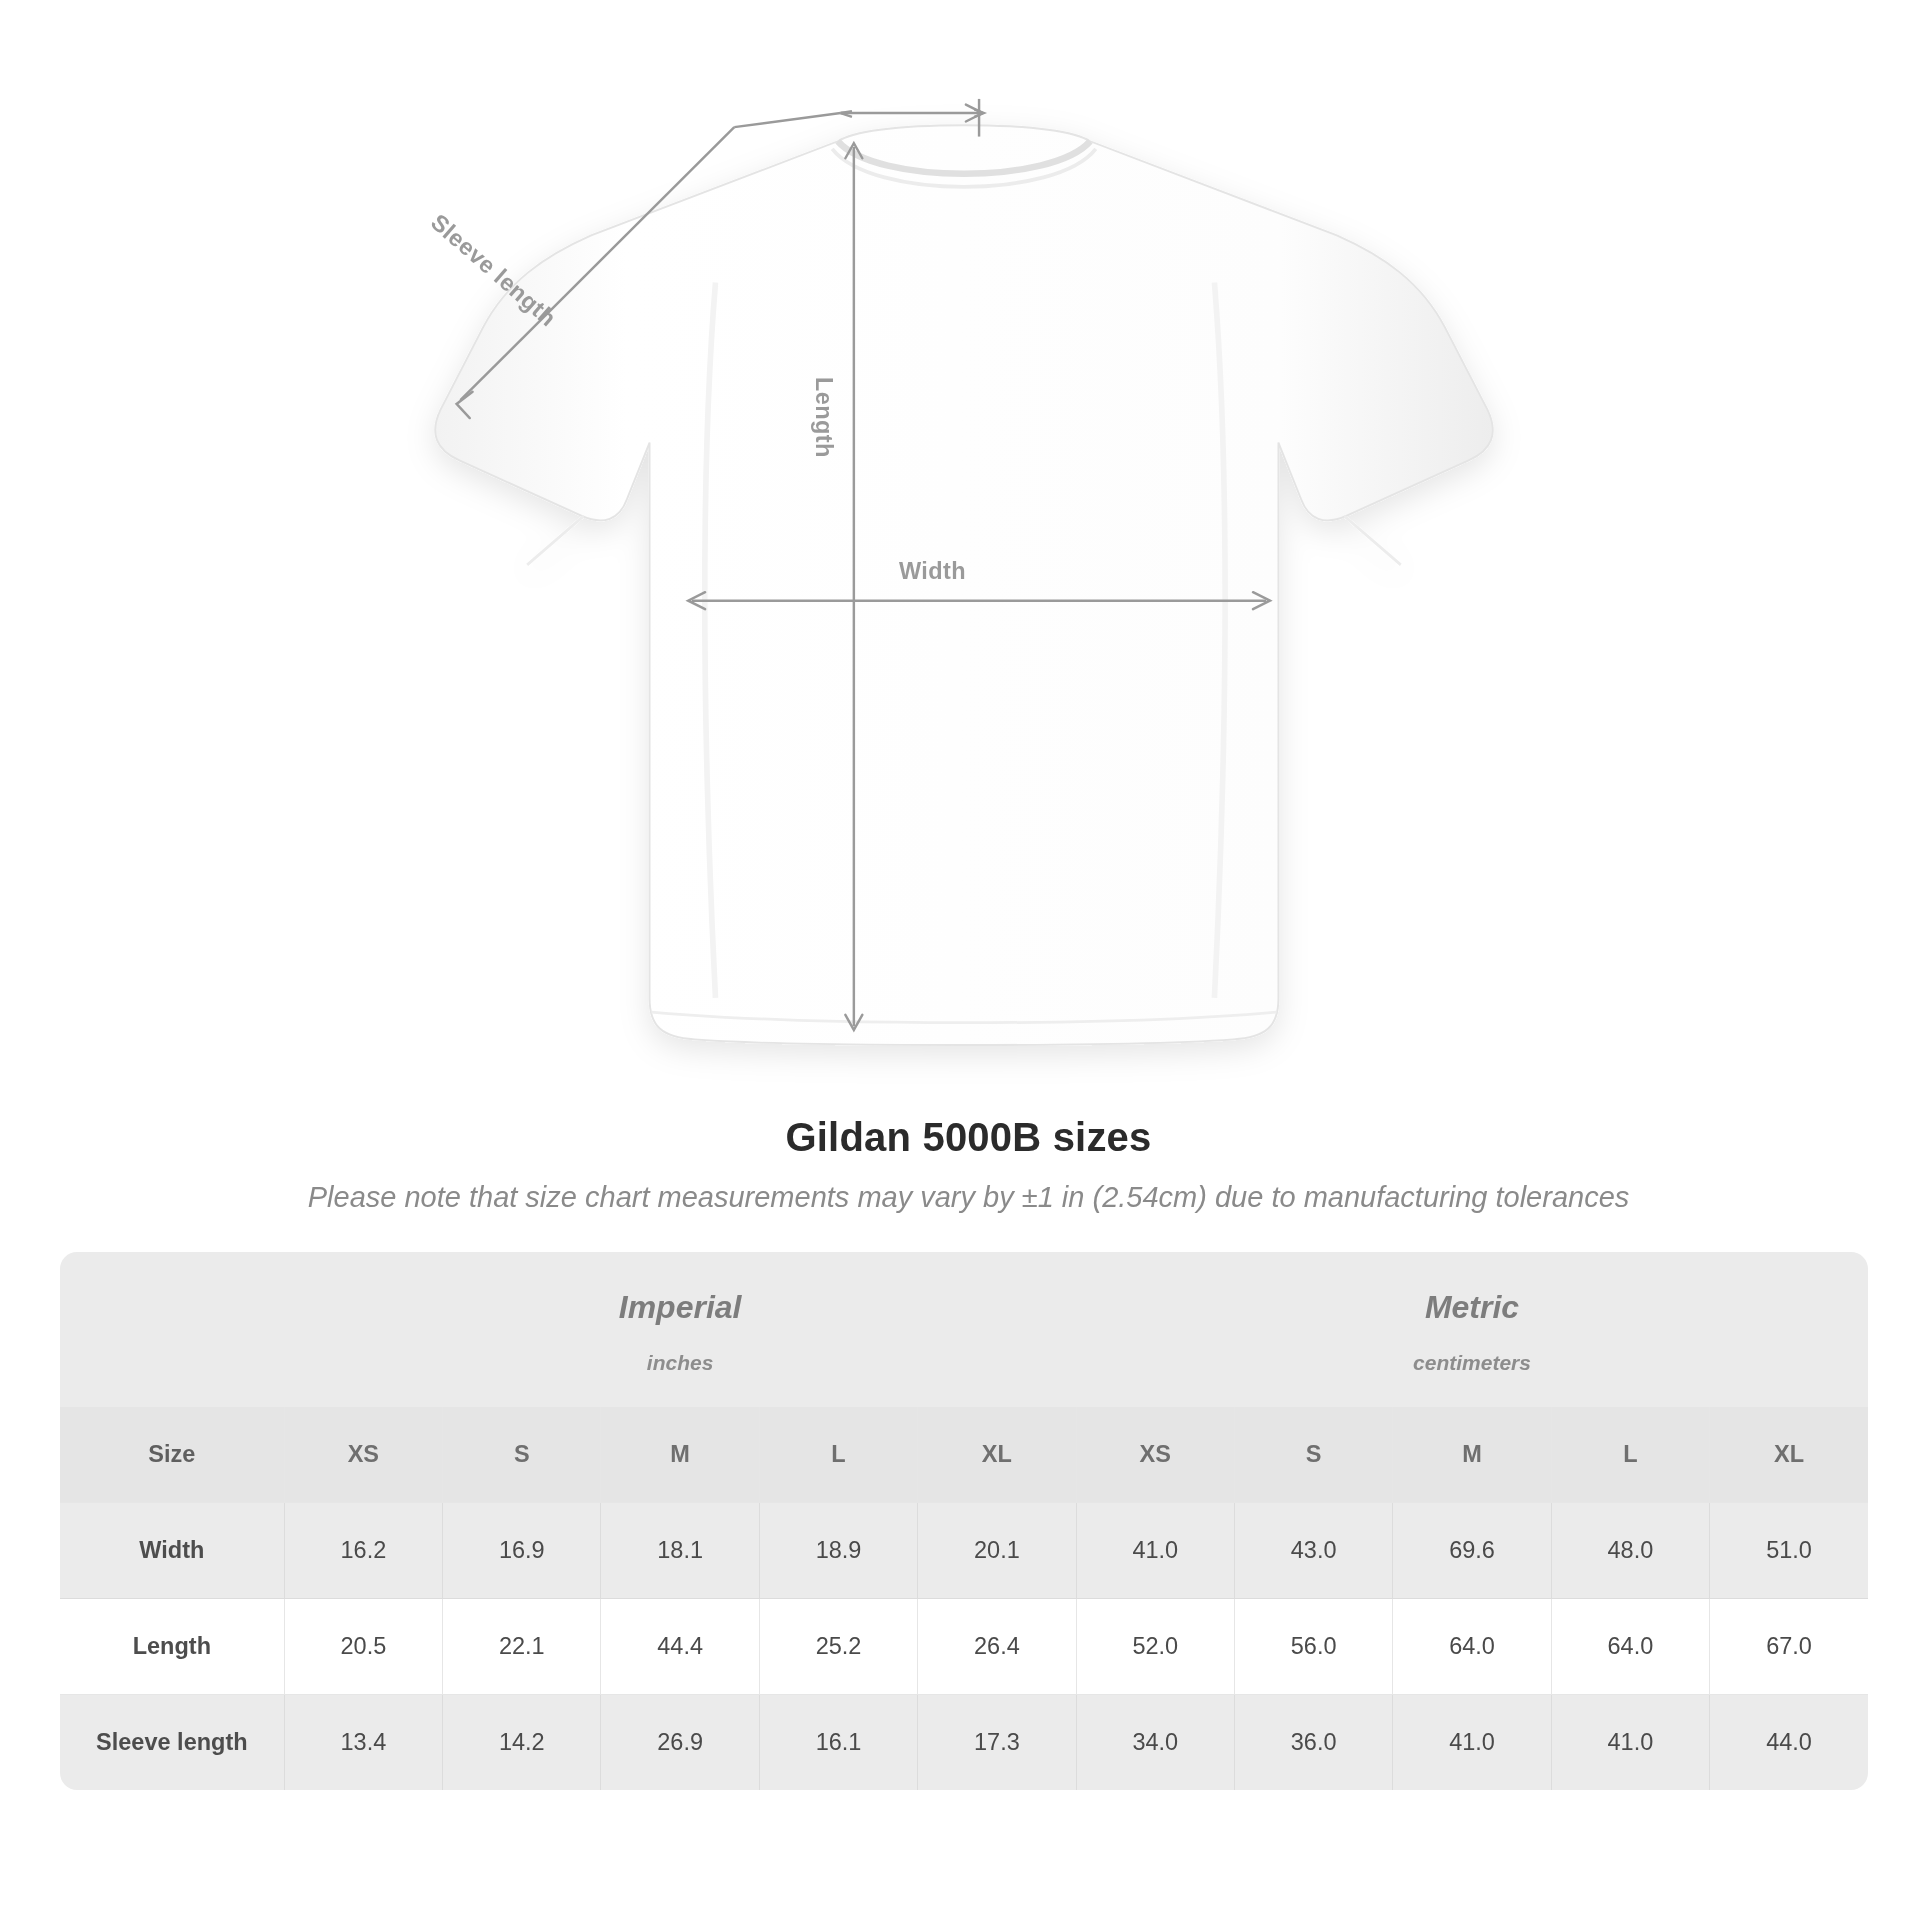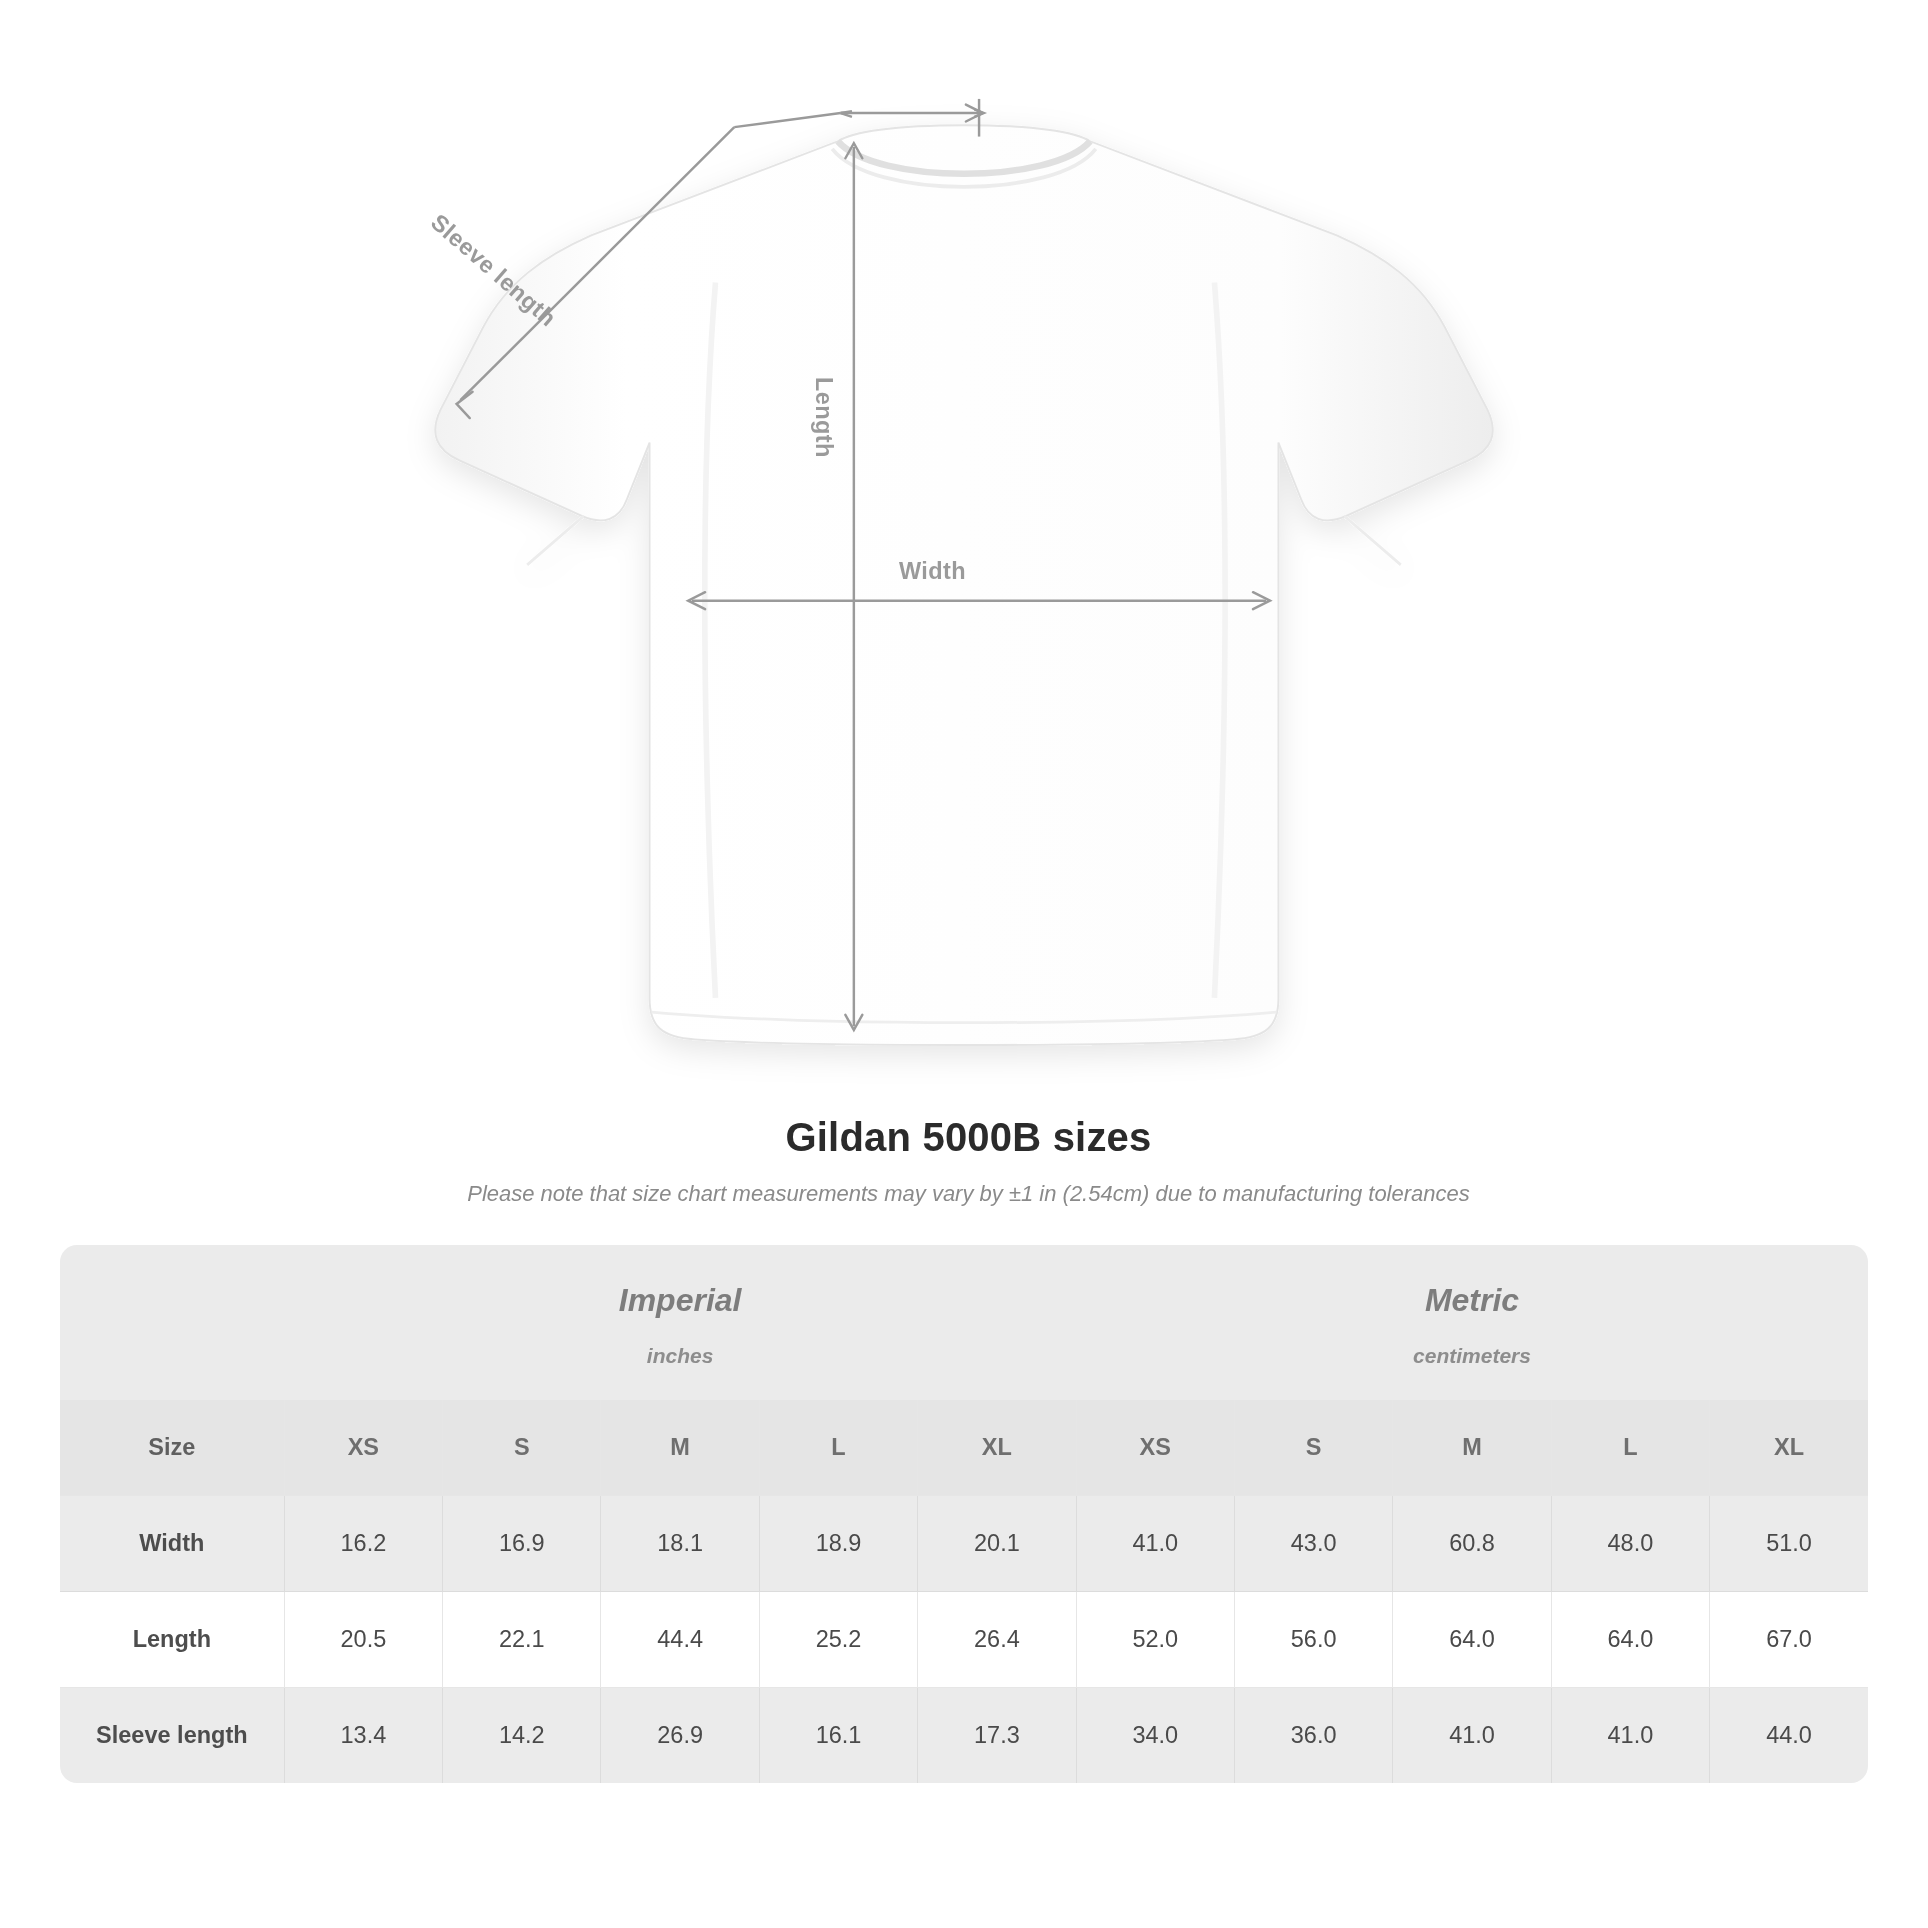--- a/index.html
+++ b/index.html
@@ -64,21 +64,21 @@
     padding-left: 9px;
   }
   .chart-title {
     font-size: 40px;
     font-weight: bold;
     color: #2b2b2b;
     margin: 0;
     letter-spacing: 0.2px;
   }
   .chart-note {
-    font-size: 22px;
+    font-size: 29px;
     font-style: italic;
     color: #8a8a8a;
     margin-top: 21px;
     text-align: center;
   }
 
   
   .table-wrap {
     margin: 38px 60px 0 60px;
     border-radius: 17px;
@@ -276,21 +276,21 @@
       <tbody>
         <tr class="shaded">
           <td class="row-head">Width</td>
           <td>16.2</td>
           <td>16.9</td>
           <td>18.1</td>
           <td>18.9</td>
           <td>20.1</td>
           <td>41.0</td>
           <td>43.0</td>
-          <td>60.8</td>
+          <td>69.6</td>
           <td>48.0</td>
           <td>51.0</td>
         </tr>
         <tr class="plain">
           <td class="row-head">Length</td>
           <td>20.5</td>
           <td>22.1</td>
           <td>44.4</td>
           <td>25.2</td>
           <td>26.4</td>

